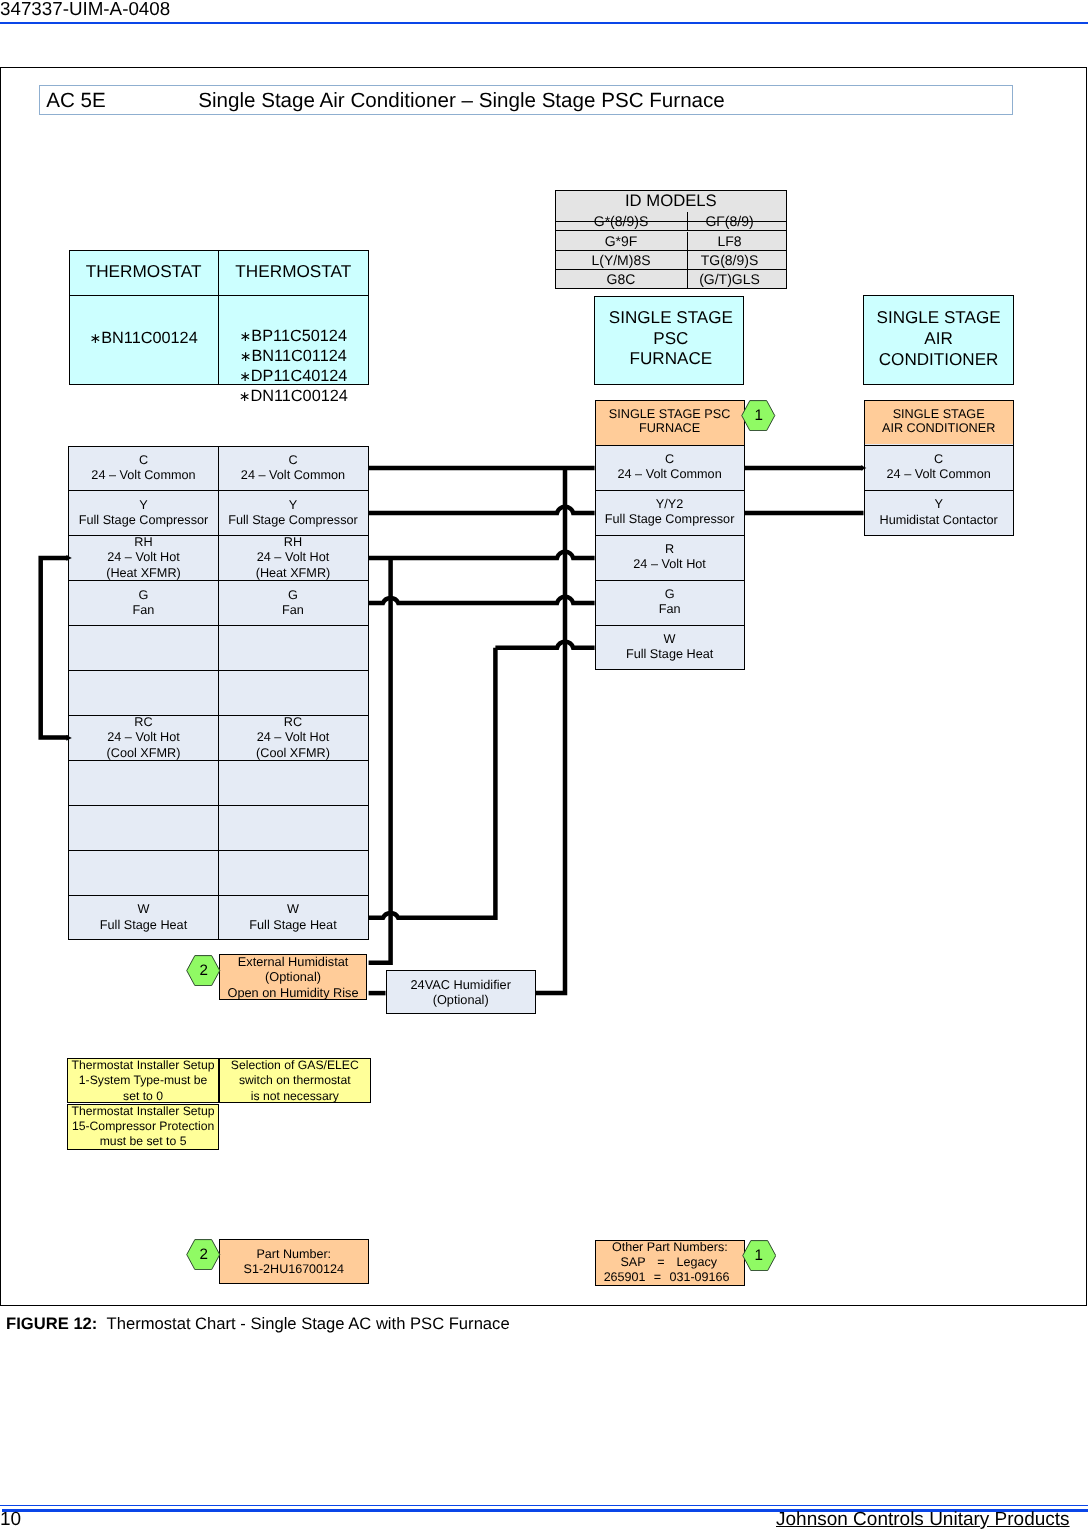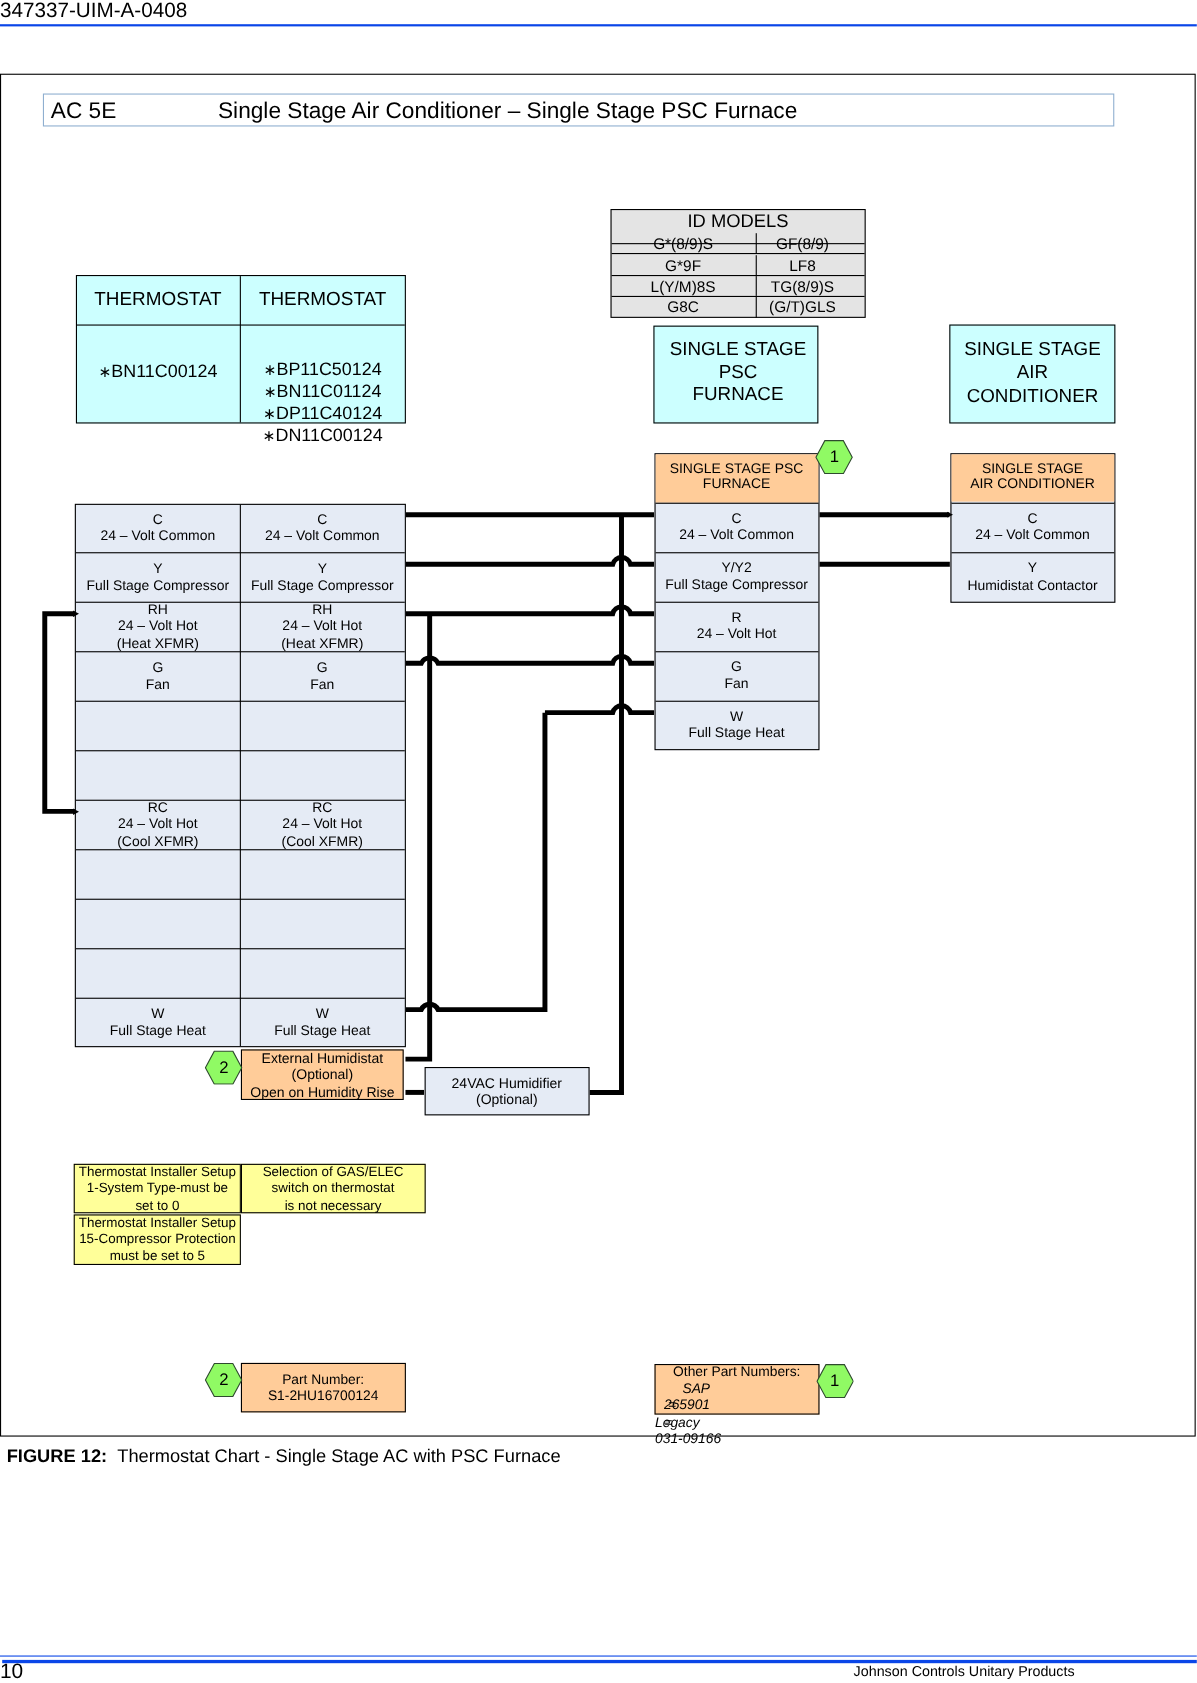--- a/index.html
+++ b/index.html
@@ -7,21 +7,21 @@
        font-family:"Liberation Sans",sans-serif;color:#000;
        position:relative;overflow:hidden;
        -webkit-font-smoothing:antialiased;text-rendering:geometricPrecision;}
   .abs{position:absolute;box-sizing:border-box;}
   
   #hdr-code{left:0px;top:-1.9px;font-size:18.8px;line-height:21px;white-space:pre;}
   #hdr-rule{left:0px;top:21.9px;width:1088px;height:2.2px;background:#0a46e8;}
   #ftr-rule1{left:0px;top:1504.6px;width:1088px;height:1.9px;background:#0a46e8;}
   #ftr-rule2{left:1.5px;top:1509.4px;width:1086.5px;height:2.4px;background:#0a46e8;}
   #ftr-page{left:0px;top:1509.0px;font-size:19px;line-height:21px;white-space:pre;}
-  #ftr-co{left:776px;top:1509.0px;font-size:13px;line-height:21px;white-space:pre;}
+  #ftr-co{left:776px;top:1509.0px;font-size:19px;line-height:21px;white-space:pre;text-decoration:underline;}
   
   #frame{left:0.3px;top:67.2px;width:1086.8px;height:1239px;border:1.5px solid #000;}
   
   #titlebar{left:39.2px;top:85.2px;width:974px;height:29.6px;border:1.5px solid #8fafd0;background:#fff;}
   #titlebar .t1{position:absolute;left:6px;top:2.5px;font-size:20.6px;line-height:24px;white-space:pre;}
   #titlebar .t2{position:absolute;left:158px;top:2.5px;font-size:20.6px;line-height:24px;white-space:pre;} .or{background:#FFCC99;}
   .lb{background:#E5EBF5;}
   .yl{background:#FFFF99;}
   
   #idmodels{left:554.5px;top:190px;width:232.7px;height:98.6px;border:1.5px solid #000;background:#E4E4E4;}
@@ -45,21 +45,21 @@
   #tstat .bL{position:absolute;left:0;top:45.5px;width:148.2px;height:86.5px;
              font-size:16.3px;line-height:85.5px;text-align:center;}
   #tstat .bR{position:absolute;left:149.7px;top:45.5px;width:148.2px;height:86.5px;
              font-size:16.3px;line-height:20.0px;text-align:center;padding-top:3.0px;margin-top:27px;}
   
   .legbox{position:absolute;box-sizing:border-box;border:1.5px solid #000;background:#CCFFFF;
           font-size:17.1px;line-height:20.9px;text-align:center;}
   #leg-furn{left:594px;top:295.6px;width:149.8px;height:89.6px;padding-top:11px;padding-left:4px;}
   #leg-ac{left:863.4px;top:295px;width:150.4px;height:90.2px;padding-top:12px;padding-left:0px;}
   
-  .ttab{position:absolute;box-sizing:border-box;border:1.7px solid #000;background:#E5EBF5;margin-top:12px;}
+  .ttab{position:absolute;box-sizing:border-box;border:1.7px solid #000;background:#E5EBF5;}
   .tcell{position:absolute;box-sizing:border-box;text-align:center;font-size:12.68px;
          display:flex;flex-direction:column;justify-content:center;align-items:center;}
   .tcell span{display:block;line-height:15.6px;white-space:pre;}
   .hsep{position:absolute;left:0;width:100%;height:1.3px;background:#000;}
   .vsep{position:absolute;top:0;width:1.3px;height:100%;background:#000;}
   #term-left{left:68.4px;top:445.5px;width:300.2px;height:494.6px;}
   #term-left .vsep{left:148.2px;}
   #term-furn{left:594.6px;top:400.2px;width:150px;height:269.6px;}
   #term-furn .hdr{position:absolute;left:0;top:0;width:100%;height:43.5px;background:#FFCC99;box-sizing:border-box;
                   font-size:12.68px;display:flex;flex-direction:column;justify-content:center;align-items:center;padding-bottom:4px;}
@@ -76,28 +76,28 @@
   
   .smbox{position:absolute;box-sizing:border-box;border:1.5px solid #000;
          text-align:center;font-size:12.75px;line-height:15.35px;
          display:flex;flex-direction:column;justify-content:center;}
   .smbox div{white-space:pre;}
   #humidistat{left:218.6px;top:954.2px;width:148.9px;height:45.6px;}
   #hex-humidistat{left:186.4px;top:954.8px;}
   #humidifier{left:385.5px;top:970.1px;width:150.4px;height:44.3px;}
   #hex-furnace{left:741.4px;top:400.2px;}
   #note1{left:67.4px;top:1058.2px;width:151.4px;height:45.3px;font-size:12.2px;}
-  #note2{left:218.8px;top:1058.2px;width:168px;height:45.3px;font-size:12.2px;}
+  #note2{left:218.8px;top:1058.2px;width:152.0px;height:45.3px;font-size:12.2px;}
   #note3{left:67.4px;top:1103.5px;width:151.4px;height:46.4px;font-size:12.2px;}
   #partnum{left:218.6px;top:1239px;width:150.4px;height:45.3px;font-size:12.55px;line-height:14.7px;}
   #hex-partnum{left:186.4px;top:1238.5px;}
   #otherpn{left:594.5px;top:1239.8px;width:150.6px;height:45.8px;font-size:12.55px;}
   #hex-otherpn{left:741.5px;top:1240px;}
   #otherpn .pnrow{display:flex;white-space:pre;height:15.3px;line-height:15.3px;
-                  flex-direction:column;justify-content:flex-start;font-style:italic;}
+                  flex-direction:row;justify-content:flex-start;}
   #otherpn .pnrow .c1{width:50px;text-align:right;flex:none;}
   #otherpn .pnrow.r1 .c2{width:31px;text-align:center;flex:none;}
   #otherpn .pnrow.r1 .c3{width:66px;text-align:left;flex:none;}
   #otherpn .pnrow.r2 .c2{width:24px;text-align:center;flex:none;}
   #otherpn .pnrow.r2 .c3{width:73px;text-align:left;flex:none;}
   .ast{font-size:0.86em;}
   
   #figcap{left:6.1px;top:1313.5px;font-size:16.6px;line-height:20px;white-space:pre;}
   #figcap b{font-weight:bold;}
   #figcap span{margin-left:9.2px;}

